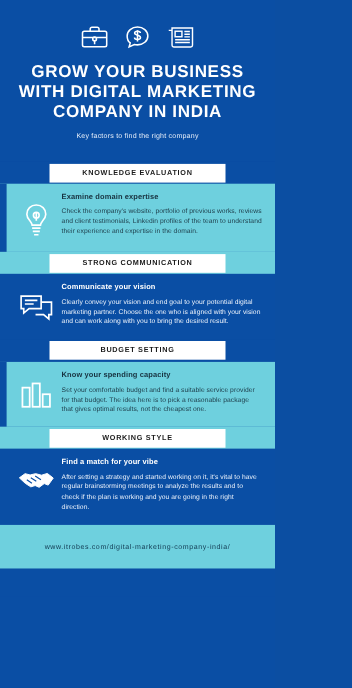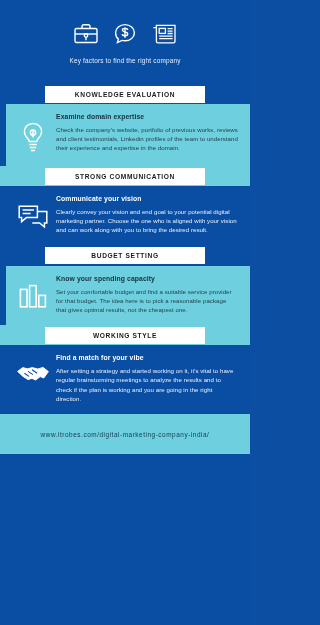--- a/index.html
+++ b/index.html
@@ -167,20 +167,21 @@
       </span>
       <span>
         <svg width="26" height="24" viewBox="0 0 26 24" fill="none" stroke="#ffffff" stroke-width="1.3">
           <path d="M2.4 5.6h3v13.6a1.6 1.6 0 0 0 1.6 1.6h15.4a1.6 1.6 0 0 0 1.6-1.6V3.4H5.4v15.8"></path>
           <rect x="8.2" y="6.4" width="6.2" height="5"></rect>
           <path d="M16.6 6.6h5M16.6 9.1h5M16.6 11.5h5"></path>
           <path d="M8.2 14.2h13.4M8.2 16.6h13.4"></path>
         </svg>
       </span>
     </div>
+    <div class="header-title">GROW YOUR BUSINESS WITH DIGITAL MARKETING COMPANY IN INDIA</div>
     <div class="header-subtitle">Key factors to find the right company</div>
   </div>
 
   <div class="banner-wrap on-cyan">
     <div class="banner">KNOWLEDGE EVALUATION</div>
   </div>
   <div class="section cyan">
     <div class="section-body">
       <div class="section-icon">
         <svg width="28" height="34" viewBox="0 0 28 34" fill="none" stroke="#ffffff" stroke-width="1.5">

